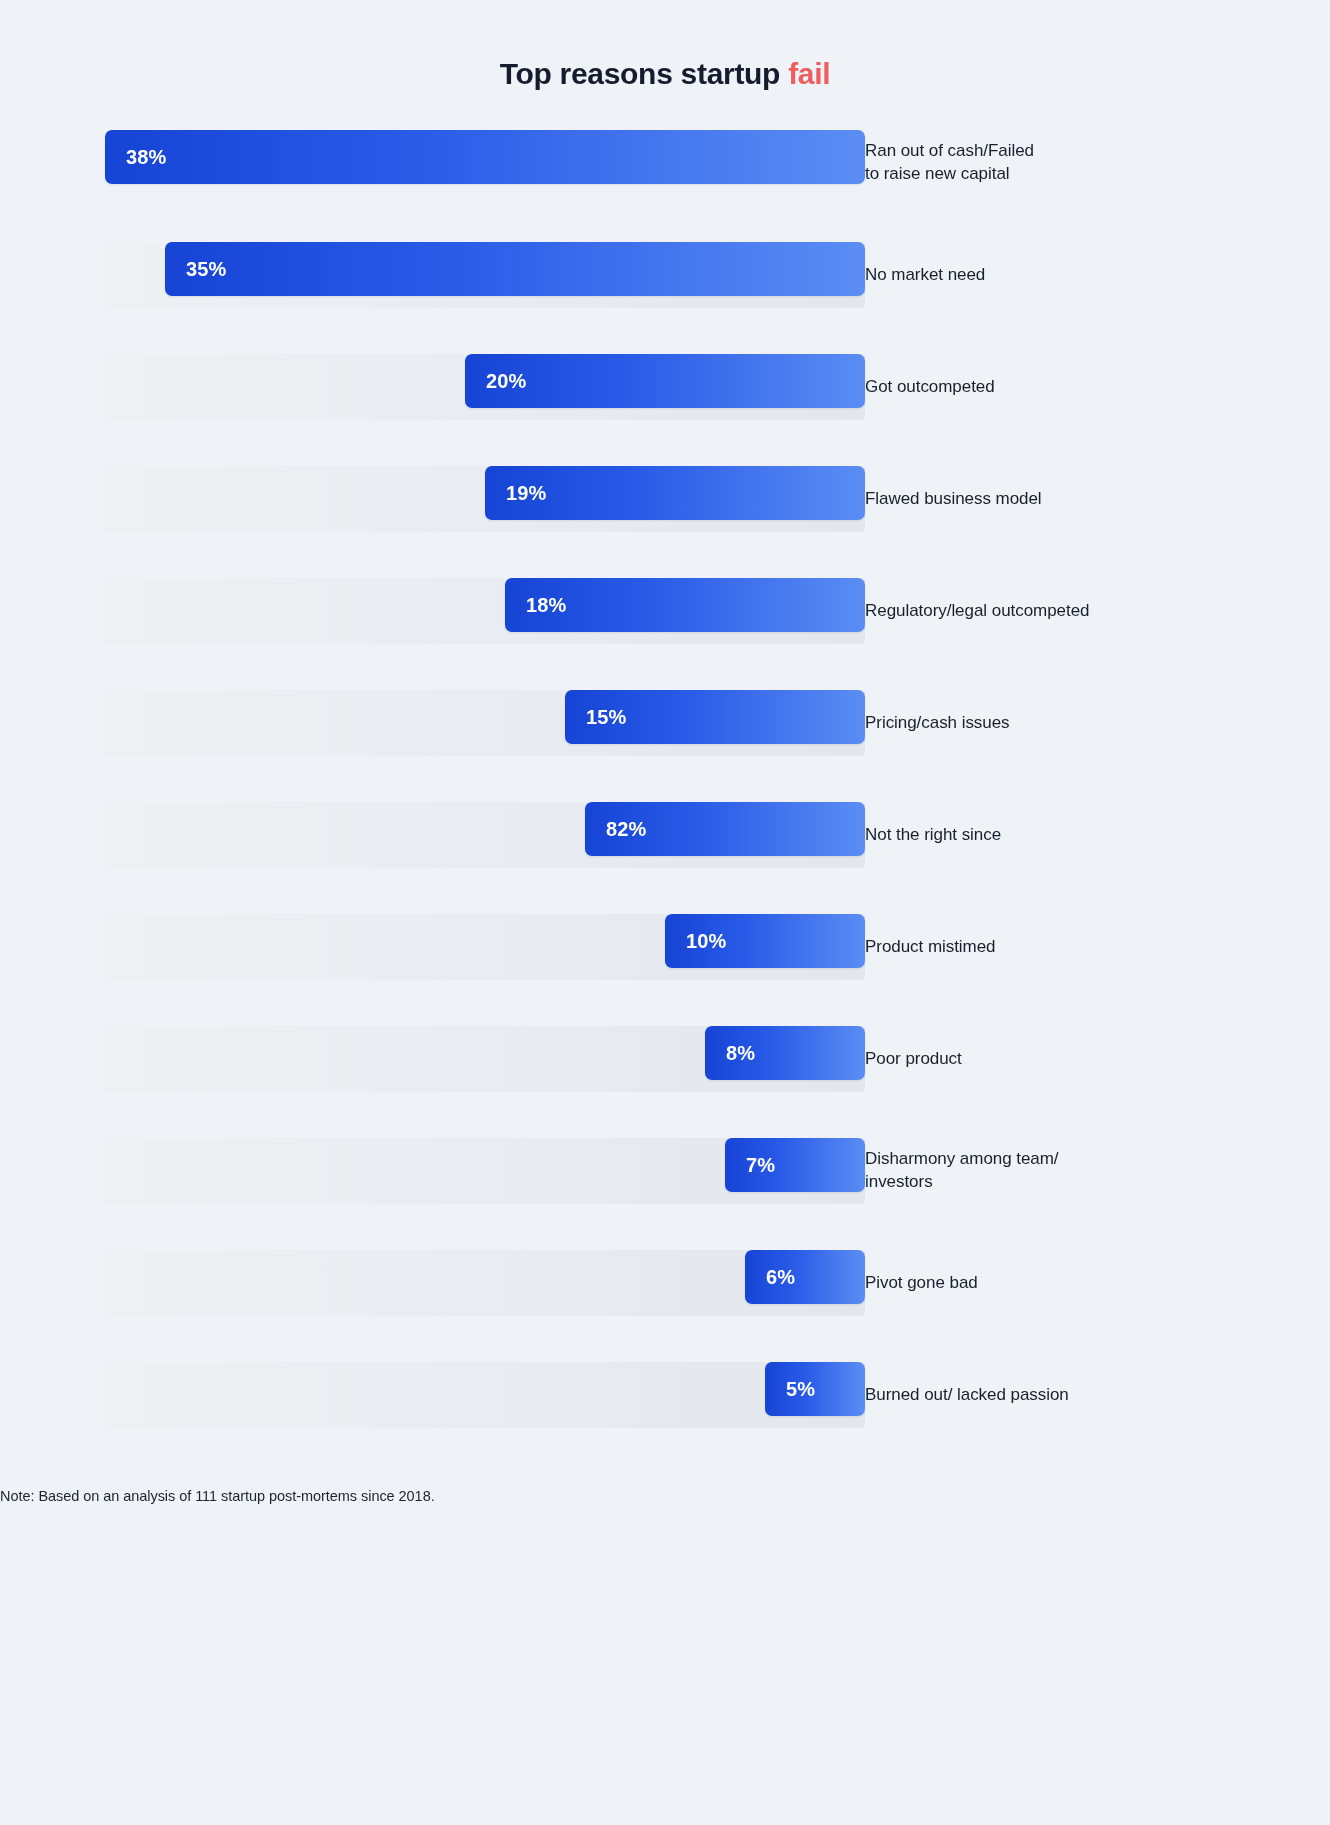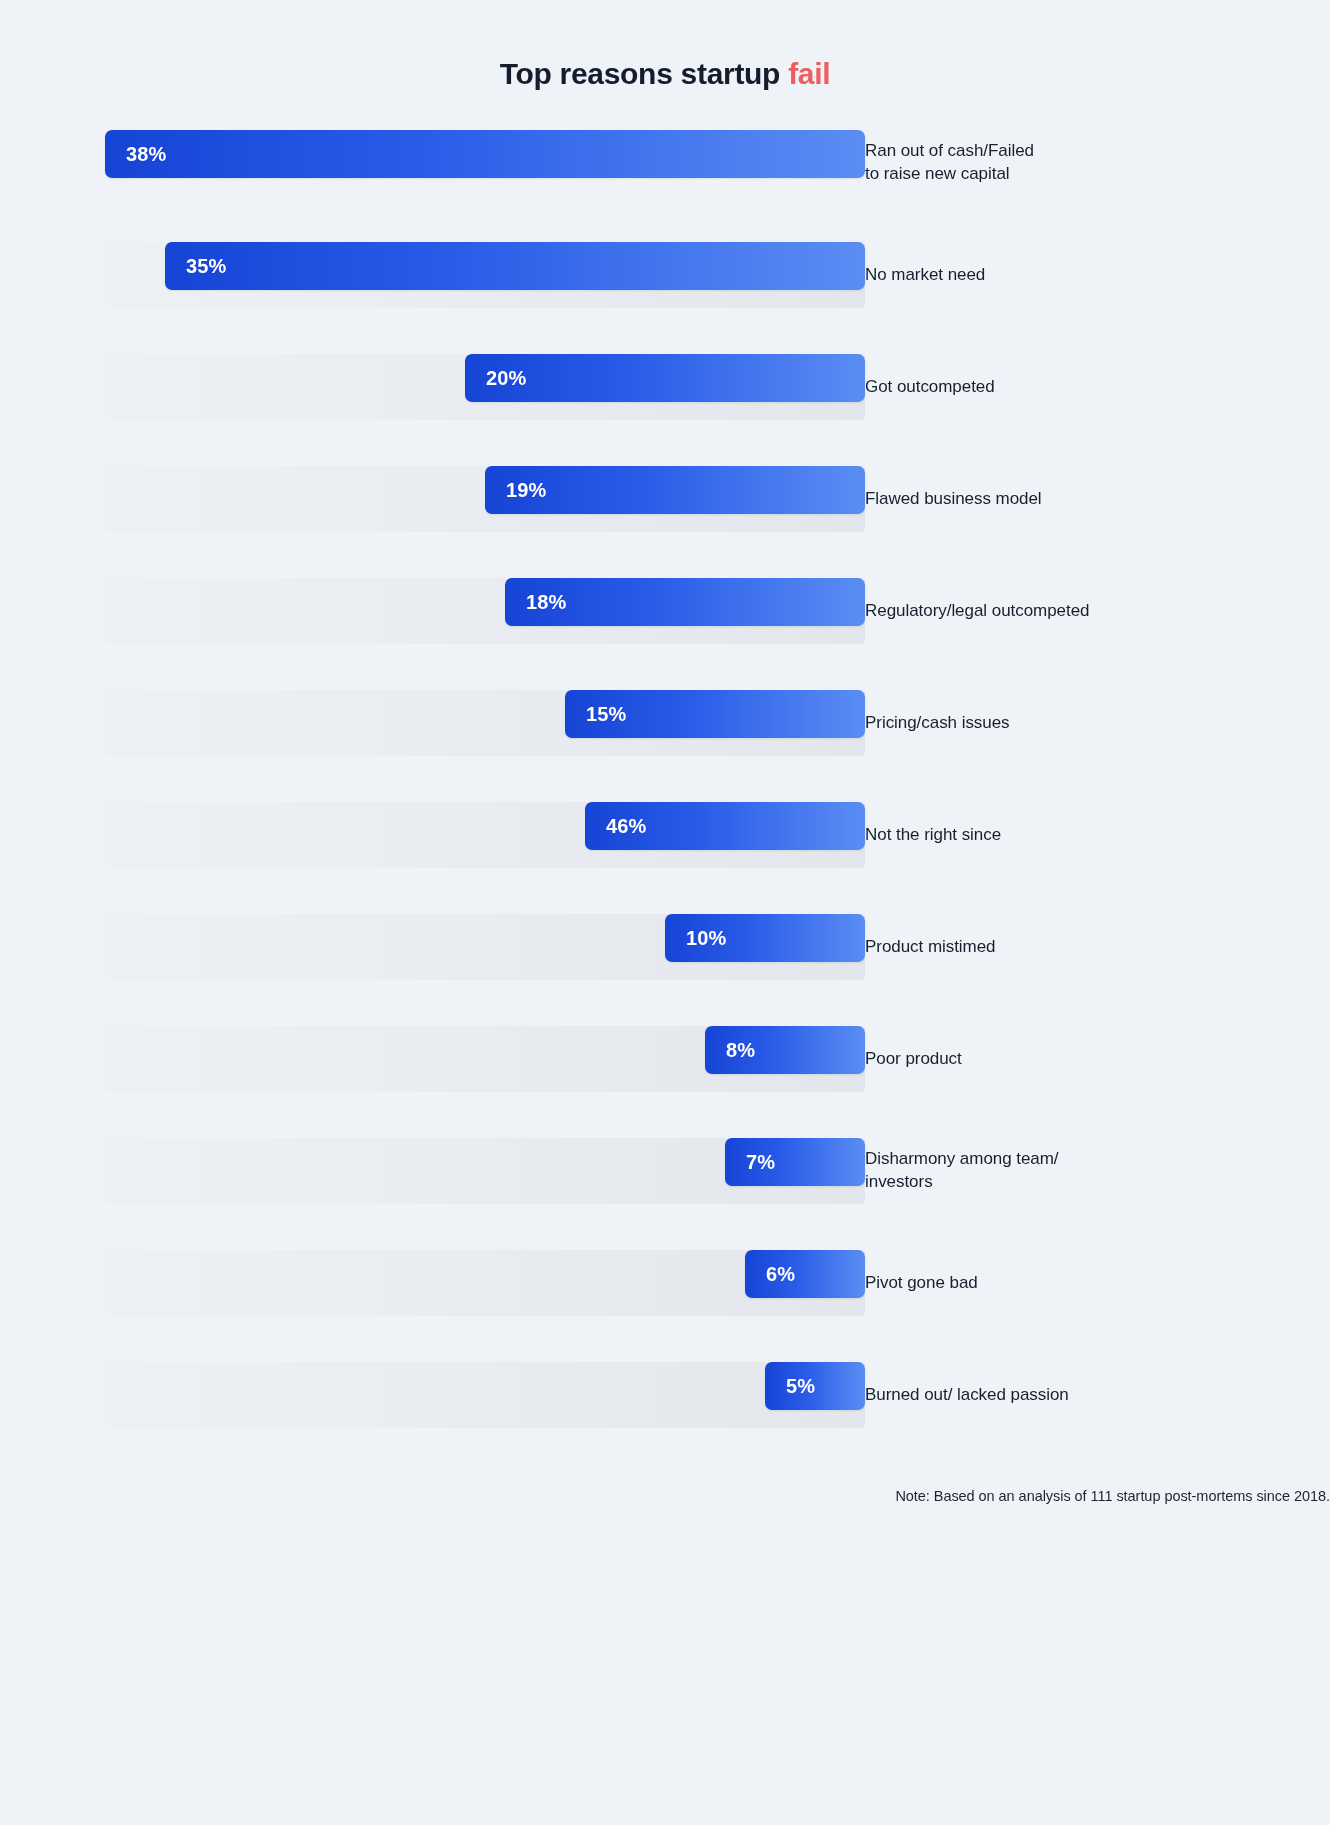--- a/index.html
+++ b/index.html
@@ -64,21 +64,21 @@
     flex: none;
   }
 
   
   .track.full {
     background: transparent;
   }
 
   .bar {
     position: relative;
-    height: 48px;
+    height: 54px;
     border-radius: 7px;
     background: linear-gradient(90deg, #1644d5 0%, #2a5ce8 42%, #5b8df4 100%);
     display: flex;
     align-items: center;
     box-shadow: 0 1px 2px rgba(20, 45, 120, 0.10);
   }
 
   .bar-value {
     color: #ffffff;
     font-size: 20px;
@@ -94,21 +94,21 @@
     line-height: 1.33;
     color: #18202f;
     letter-spacing: -0.05px;
     white-space: pre-line;
     flex: 1;
   }
 
   
   .footnote {
     width: 100%;
-    text-align: right;
+    text-align: left;
     margin-top: 60px;
     font-size: 14.5px;
     font-weight: 500;
     color: #1c2433;
     letter-spacing: -0.05px;
   }
 </style>
 </head>
 <body>
 
@@ -164,21 +164,21 @@
         <div class="track">
           <div class="bar" style="width: 39.4737%;">
             <span class="bar-value">15%</span>
           </div>
         </div>
         <div class="row-label">Pricing/cash issues</div>
       </div>
       <div class="row">
         <div class="track">
           <div class="bar" style="width: 36.8421%;">
-            <span class="bar-value">46%</span>
+            <span class="bar-value">82%</span>
           </div>
         </div>
         <div class="row-label">Not the right since</div>
       </div>
       <div class="row">
         <div class="track">
           <div class="bar" style="width: 26.3158%;">
             <span class="bar-value">10%</span>
           </div>
         </div>

